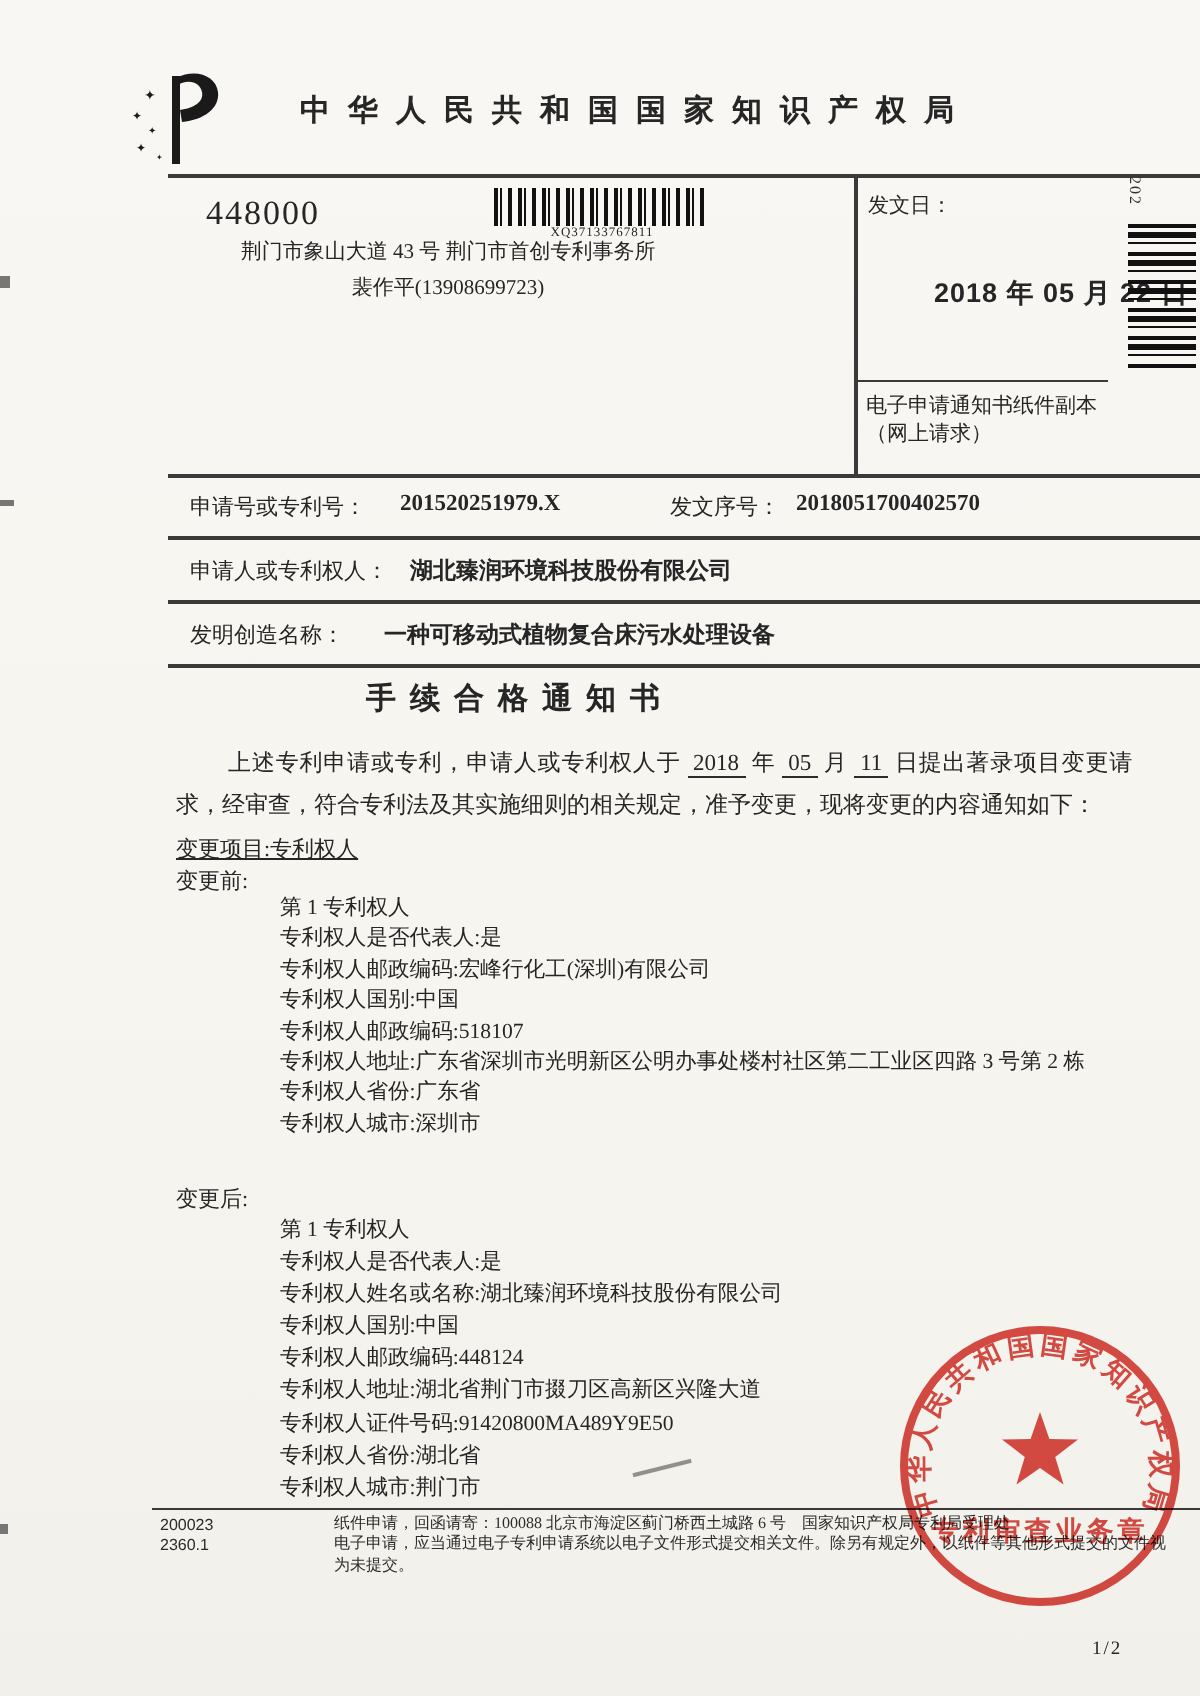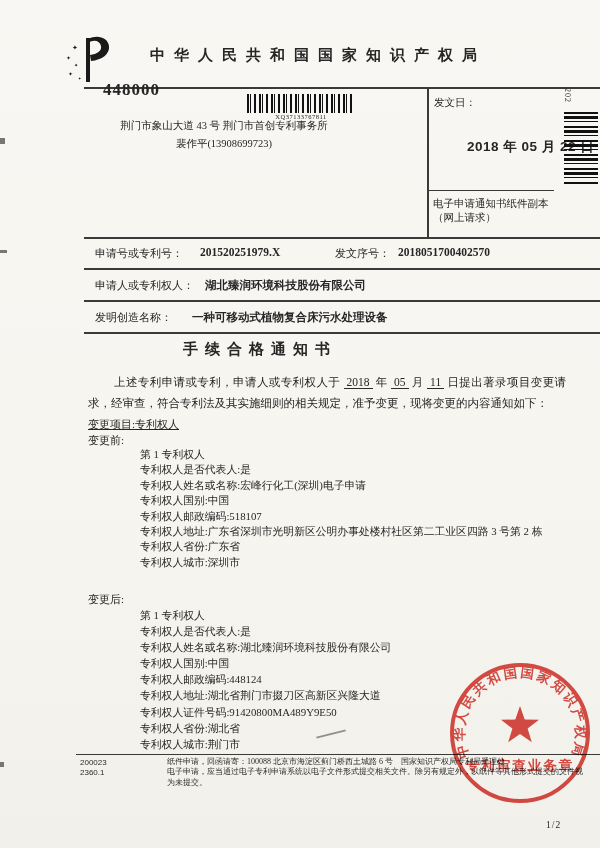--- a/index.html
+++ b/index.html
@@ -9,21 +9,21 @@
     overflow:hidden;
     font-family:"Liberation Serif", serif;
     color:#262626;
   }
   .abs{position:absolute;}
   .hei{font-family:"Liberation Sans", sans-serif;}
   .rule{position:absolute; background:#3a3a3a;}
   
   .org-title{left:150px; top:46px; font-size:15px; font-weight:bold; letter-spacing:9px; white-space:nowrap;}
   
-  .postcode{left:103px; top:80px; font-size:17px; font-weight:bold; letter-spacing:1px;}
+  .postcode{left:103px; top:97px; font-size:17px; font-weight:normal; letter-spacing:1px;}
   .barcode-h{
     left:247px; top:94px; width:108px; height:19px;
     background:
       repeating-linear-gradient(90deg,#111 0 2px,transparent 2px 3px,#111 3px 4px,transparent 4px 7px,#111 7px 9px,transparent 9px 12px);
   }
   .barcode-h-label{left:247px; top:113px; width:108px; text-align:center; font-size:6.5px; letter-spacing:.5px;}
   .mail-addr{left:88px; top:119px; width:272px; text-align:center; font-size:10.5px; white-space:nowrap;}
   .mail-recv{left:88px; top:137px; width:272px; text-align:center; font-size:10.5px;}
   
   .vline{width:1.5px;}
@@ -118,21 +118,21 @@
     <span class="u">11</span>
     <span>日提出著录项目变更请求，经审查，符合专利法及其实施细则的相关规定，准予变更，现将变更的内容通知如下：</span>
   </div>
 
   <div class="abs chg" style="left:88px; top:417px;text-decoration:underline;">变更项目:专利权人</div>
   <div class="abs chg" style="left:88px; top:433px;">变更前:</div>
 
   <div class="abs list" style="left:140px; top:447px;">
     <div>第 1 专利权人</div>
     <div>专利权人是否代表人:是</div>
-    <div>专利权人姓名或名称:宏峰行化工(深圳)电子申请</div>
+    <div>专利权人邮政编码:宏峰行化工(深圳)有限公司</div>
     <div>专利权人国别:中国</div>
     <div>专利权人邮政编码:518107</div>
     <div>专利权人地址:广东省深圳市光明新区公明办事处楼村社区第二工业区四路 3 号第 2 栋</div>
     <div>专利权人省份:广东省</div>
     <div>专利权人城市:深圳市</div>
   </div>
 
   <div class="abs chg" style="left:88px; top:592px;">变更后:</div>
 
   <div class="abs list after" style="left:140px; top:607px;">

